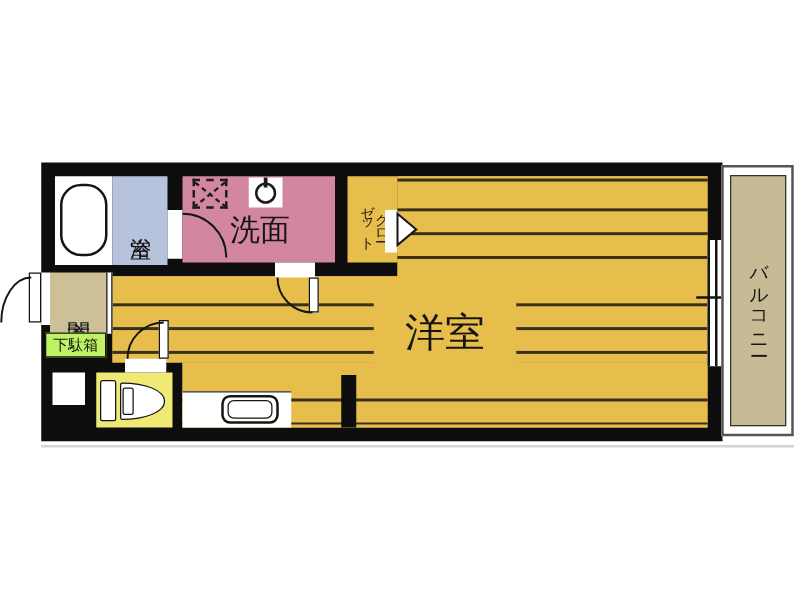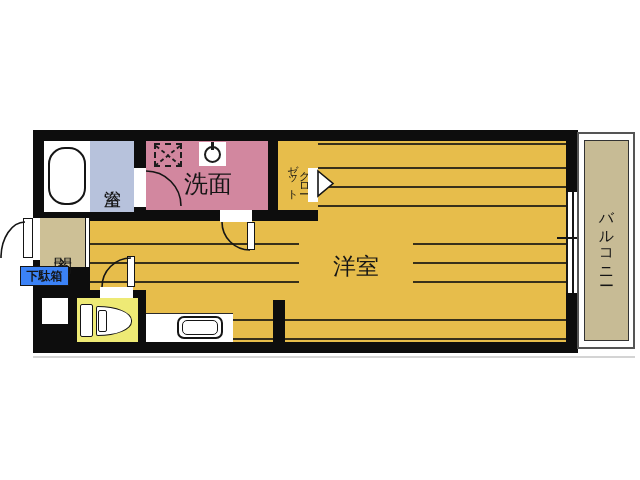--- a/index.html
+++ b/index.html
@@ -56,30 +56,30 @@
   <div class="abs white" style="left:308px;top:168px;width:10px;height:34px;"></div>
 
   <div class="abs floor" style="left:318px;top:141px;width:248px;height:81px;background-position:0 9px;"></div>
   <div class="abs floor" style="left:90px;top:221px;width:476px;height:69px;background-position:0 5px;"></div>
   <div class="abs floor" style="left:146px;top:290px;width:420px;height:52px;background-position:0 12px;"></div>
 
   <div class="abs white" style="left:220px;top:210px;width:32px;height:12px;"></div>
   <div class="abs leaf" style="left:247px;top:222px;width:8px;height:28px;"></div>
 
   <div class="abs ctext" style="left:299px;top:237px;width:114px;height:58px;background:var(--floor);flex-direction:column;">
-    <span style="font-size:23px;line-height:29px;">洋室</span>
+    <span style="font-size:32px;line-height:29px;">洋室</span>
   </div>
 
   <div class="abs ctext" style="left:40px;top:218px;width:45px;height:49px;background:var(--genkan);">
     <span class="vtext" style="font-size:18px;">玄関</span>
   </div>
   <div class="abs" style="left:85px;top:218px;width:5px;height:49px;background:#fff;border-left:1px solid #151515;border-right:1px solid #151515;"></div>
   <div class="abs white" style="left:33px;top:218px;width:7px;height:42px;"></div>
   <div class="abs leaf" style="left:23px;top:218px;width:10px;height:40px;"></div>
-  <div class="abs ctext" style="left:20px;top:266px;width:49px;height:20px;background:#3b82f6;border:1.5px solid #151515;font-weight:bold;">
+  <div class="abs ctext" style="left:36px;top:266px;width:49px;height:20px;background:#bef264;border:1.5px solid #151515;">
     <span style="font-size:12px;">下駄箱</span>
   </div>
   <div class="abs white" style="left:42px;top:298px;width:26px;height:26px;"></div>
 
   <div class="abs" style="left:77px;top:298px;width:61px;height:44px;background:var(--toilet);"></div>
   <div class="abs white" style="left:100px;top:287px;width:33px;height:11px;"></div>
   <div class="abs leaf" style="left:127px;top:256px;width:8px;height:31px;"></div>
   <div class="abs fix" style="left:80px;top:304px;width:13px;height:33px;border-radius:2px;"></div>
   <div class="abs fix" style="left:96px;top:306px;width:36px;height:30px;border-radius:2px 100% 100% 2px / 2px 50% 50% 2px;"></div>
   <div class="abs fix" style="left:98px;top:310px;width:9px;height:22px;border-radius:2px;"></div>

